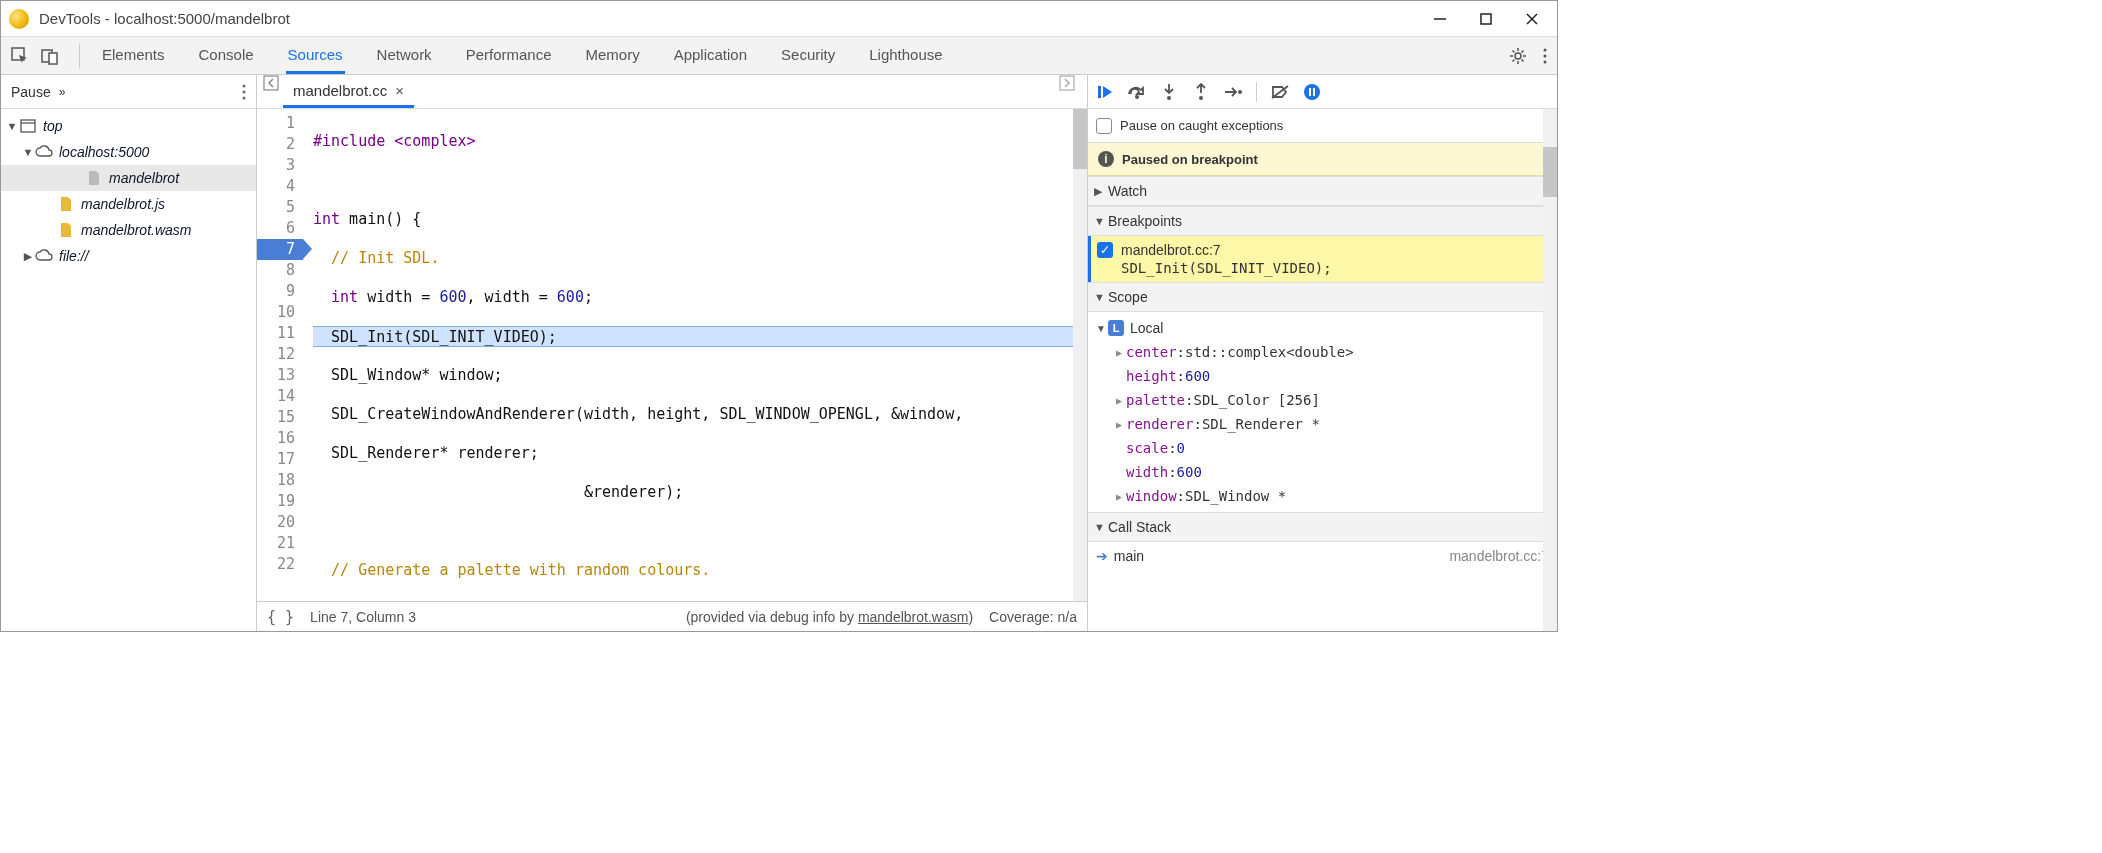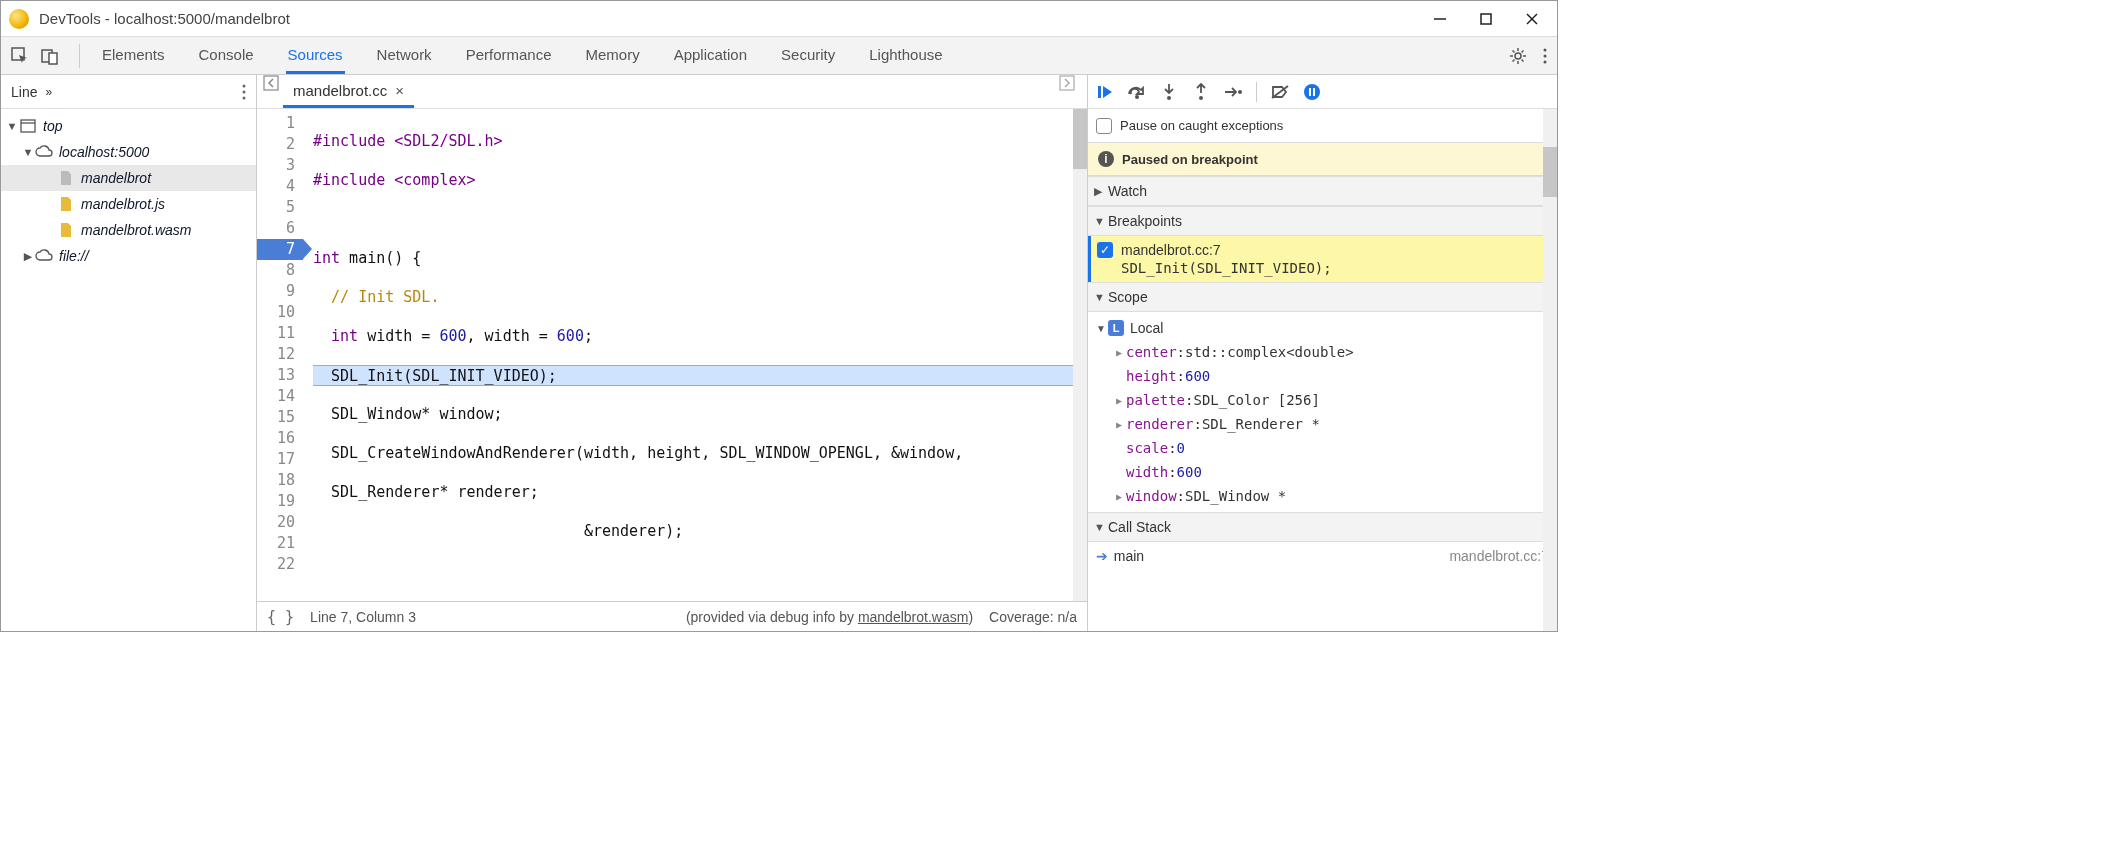--- a/index.html
+++ b/index.html
@@ -185,21 +185,21 @@
           <circle cx="2" cy="15" r="1.5" fill="#555"></circle>
         </svg>
     </span>
   </div>
 </div>
 
 <div class="main">
 
   <div class="sidebar">
     <div class="sidebar-header">
-      <span>Line</span>
+      <span>Pause</span>
       <span class="chev">»</span>
       <span class="menu">
         <svg width="4" height="16" viewBox="0 0 4 16">
             <circle cx="2" cy="2" r="1.5" fill="#666"></circle>
             <circle cx="2" cy="8" r="1.5" fill="#666"></circle>
             <circle cx="2" cy="14" r="1.5" fill="#666"></circle>
           </svg>
       </span>
     </div>
     <div class="file-tree">
@@ -215,21 +215,21 @@
       </div>
       <div class="tree-row" style="padding-left:20px">
         <span class="tree-toggle">▼</span>
         <span class="tree-icon">
           <svg width="18" height="14" viewBox="0 0 18 14">
               <path d="M5 11a4 4 0 010-8 5 5 0 019 2 3 3 0 010 6H5z" fill="none" stroke="#555" stroke-width="1.3"></path>
             </svg>
         </span>
         <span class="tree-label">localhost:5000</span>
       </div>
-      <div class="tree-row selected" style="padding-left:56px">
+      <div class="tree-row selected" style="padding-left:84px">
         <span class="tree-icon">
           <svg width="14" height="16" viewBox="0 0 14 16">
               <path d="M2 1h7l3 3v11H2z" fill="#bbb"></path>
             </svg>
         </span>
         <span class="tree-label">mandelbrot</span>
       </div>
       <div class="tree-row" style="padding-left:56px">
         <span class="tree-icon">
           <svg width="14" height="16" viewBox="0 0 14 16">
@@ -296,21 +296,20 @@
           <div class="ln">15</div>
           <div class="ln">16</div>
           <div class="ln">17</div>
           <div class="ln">18</div>
           <div class="ln">19</div>
           <div class="ln">20</div>
           <div class="ln">21</div>
           <div class="ln">22</div>
       </div>
       <div class="code">
-<div class="line"><span class="kw">#include &lt;SDL2/SDL.h&gt;</span></div>
 <div class="line"><span class="kw">#include &lt;complex&gt;</span></div>
 <div class="line"></div>
 <div class="line"><span class="type">int</span><span> main() {</span></div>
 <div class="line"><span class="com">  // Init SDL.</span></div>
 <div class="line"><span>  </span><span class="type">int</span><span> width = </span><span class="num">600</span><span>, width = </span><span class="num">600</span><span>;</span></div>
 <div class="line exec">  SDL_Init(SDL_INIT_VIDEO);</div>
 <div class="line">  SDL_Window* window;</div>
 <div class="line">  SDL_CreateWindowAndRenderer(width, height, SDL_WINDOW_OPENGL, &amp;window,</div>
 <div class="line">  SDL_Renderer* renderer;</div>
 <div class="line">                              &amp;renderer);</div>

